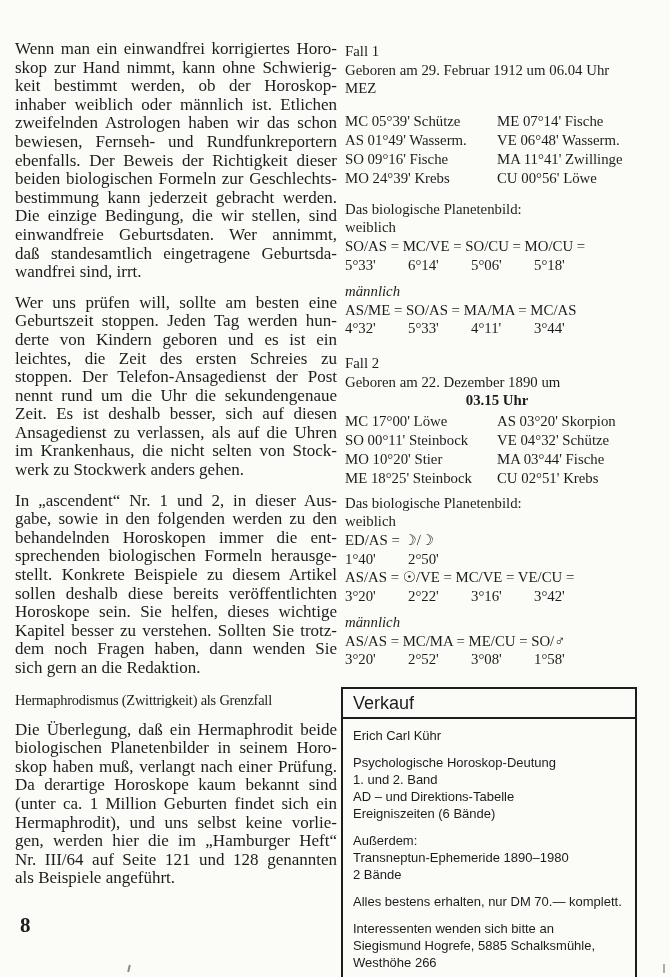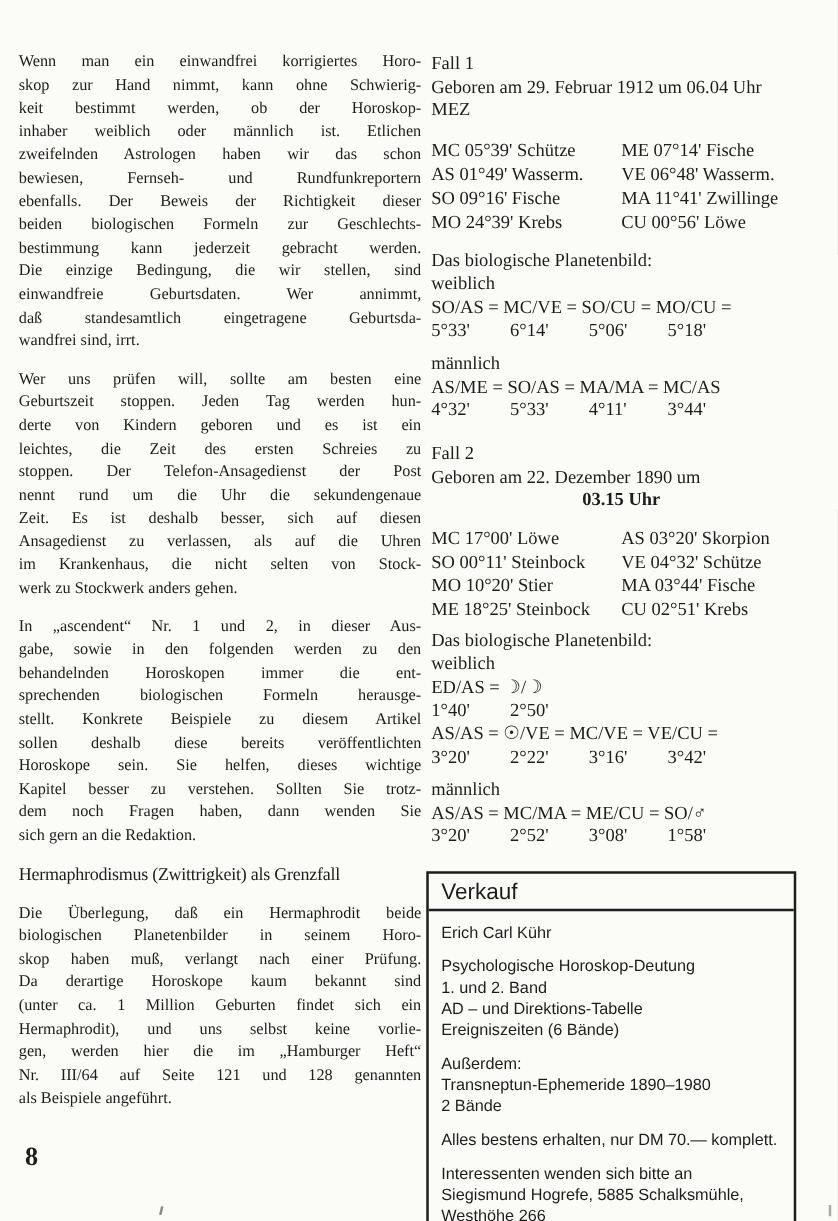--- a/index.html
+++ b/index.html
@@ -3,40 +3,40 @@
 <meta charset="utf-8">
 <style>
   html,body{margin:0;padding:0;background:#e8e8e6;}
   .page{
     position:relative;width:670px;height:977px;margin:0 auto;
     background:#fbfbf8;color:#1c1c1c;overflow:hidden;
     font-family:"Liberation Serif","DejaVu Serif",serif;
   }
   
   .col-left{position:absolute;left:15px;top:40px;width:322px;}
-  .para{font-size:13px;line-height:18.6px;margin-bottom:12px;}
+  .para{font-size:17px;line-height:18.6px;margin-bottom:12px;}
   .para .ln{text-align:justify;text-align-last:justify;}
   .para .ln:last-child{text-align-last:left;}
   .heading{
     font-size:14.4px;font-weight:normal;letter-spacing:-0.2px;
     margin:14px 0 12px 0;white-space:nowrap;
   }
   .page-num{position:absolute;left:20px;top:913px;font-size:21px;font-weight:bold;}
   
   .col-right{position:absolute;left:345px;top:42px;width:318px;font-size:14.8px;line-height:18.6px;}
   .fline{white-space:nowrap;}
   .fline.right{text-align:center;padding-right:14px;font-weight:bold;}
   .positions{margin-top:14px;}
   .posrow{display:flex;white-space:nowrap;line-height:19px;}
   .posrow .cl{width:152px;flex:none;}
   .posrow .cr{flex:1;}
   .vals span{display:inline-block;width:63px;white-space:nowrap;}
   .vals span:last-child{width:auto;}
   .mt6{margin-top:6px;}
-  .mt8{margin-top:8px;}
+  .mt8{margin-top:8px;font-style:italic;}
   .mt12{margin-top:12px;}
   .mt16{margin-top:16px;}
   
   .verkauf{
     margin-top:18px;margin-left:-4px;width:292px;
     border:2px solid #1d1d1d;background:transparent;
     font-family:"Liberation Sans","DejaVu Sans",sans-serif;
   }
   .vk-title{
     font-weight:normal;font-size:18px;padding:5px 10px 4px 10px;
@@ -141,21 +141,21 @@
       <div class="vals"><span>5°33'</span><span>6°14'</span><span>5°06'</span><span>5°18'</span></div>
       <div class="fline mt8">männlich</div>
       <div class="fline">AS/ME = SO/AS = MA/MA = MC/AS</div>
       <div class="vals"><span>4°32'</span><span>5°33'</span><span>4°11'</span><span>3°44'</span></div>
     </div>
 
     <div class="fall mt16">
       <div class="fline">Fall 2</div>
       <div class="fline">Geboren am 22. Dezember 1890 um</div>
       <div class="fline right">03.15 Uhr</div>
-      <div class="positions" style="margin-top:12px">
+      <div class="positions" style="margin-top:2px">
           <div class="posrow">
             <span class="cl">MC 17°00' Löwe</span>
             <span class="cr">AS 03°20' Skorpion</span>
           </div>
           <div class="posrow">
             <span class="cl">SO 00°11' Steinbock</span>
             <span class="cr">VE 04°32' Schütze</span>
           </div>
           <div class="posrow">
             <span class="cl">MO 10°20' Stier</span>

